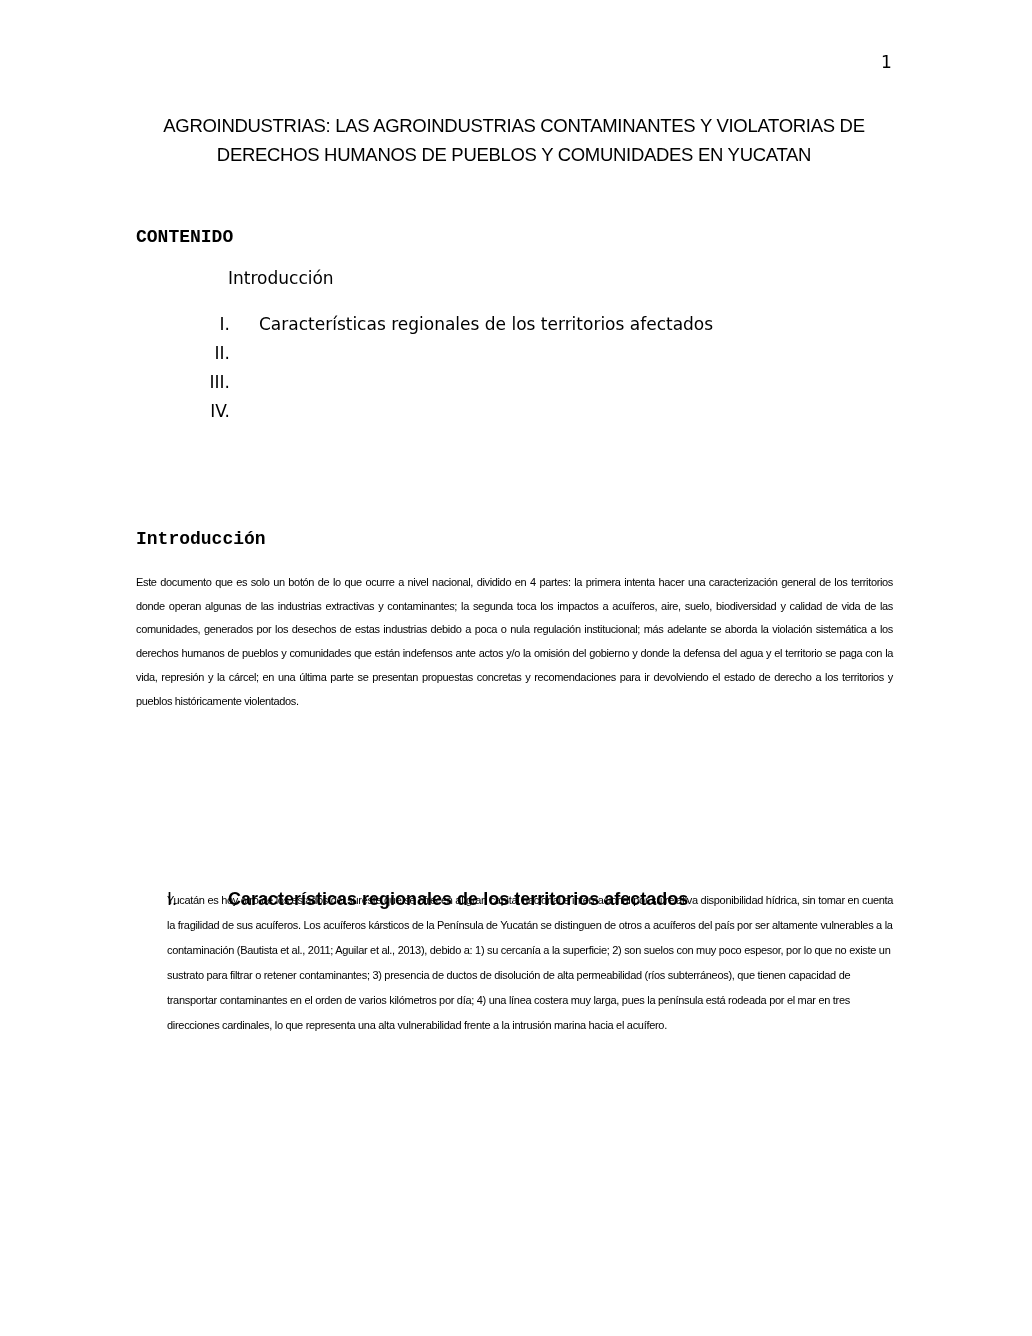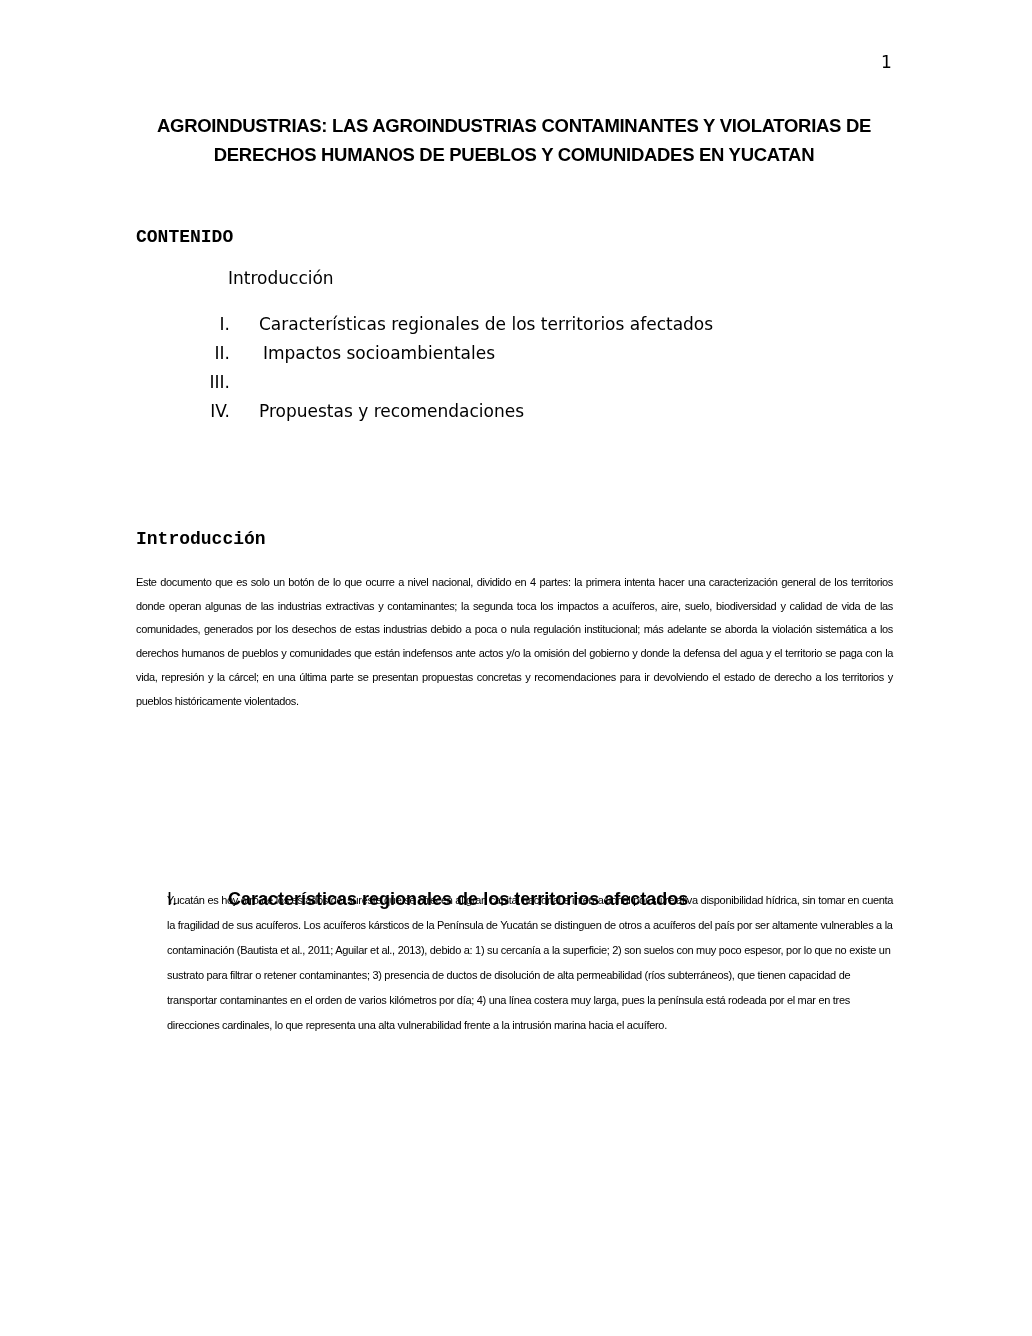--- a/index.html
+++ b/index.html
@@ -1,19 +1,19 @@
 <!DOCTYPE html>
 <html><head>
   <meta charset="utf-8">
   <style>
     html, body { margin: 0; padding: 0; background: #ffffff; }
     body { width: 1032px; height: 1336px; position: relative; overflow: hidden; color: #000; }
     .page-num { position: absolute; top: 52px; left: 881px; font-family: "DejaVu Sans", sans-serif; font-size: 17px; }
     .title { position: absolute; top: 111px; left: 130px; width: 768px; text-align: center;
-      font-family: "Liberation Sans", sans-serif; font-weight: bold; font-size: 18.5px; line-height: 29px; letter-spacing: -0.3px; }
+      font-family: "Liberation Sans", sans-serif; font-weight: normal; font-size: 18.5px; line-height: 29px; letter-spacing: -0.3px; }
     .heading { position: absolute; left: 136px; font-family: Liberation Mono, monospace; font-weight: bold; font-size: 18px; }
     .toc-intro { position: absolute; top: 268px; left: 228px; font-family: "DejaVu Sans", sans-serif; font-size: 17px; }
     .toc { position: absolute; top: 310px; left: 190px; width: 720px; font-family: "DejaVu Sans", sans-serif; font-size: 17px; line-height: 29px; }
     .toc-item { display: flex; }
     .toc-num { width: 40px; text-align: right; flex: none; }
     .toc-text { margin-left: 29px; }
     .toc-text.wide { margin-left: 33px; }
     .para { position: absolute; font-family: "Liberation Sans", sans-serif; font-size: 11px; line-height: 23.7px; }
     .justify { text-align: justify; text-align-last: left; }
     .sec-heading { position: absolute; top: 850px; left: 167px; font-family: "Liberation Sans", sans-serif; font-size: 18px; margin-top: 39px; }
@@ -30,28 +30,26 @@
 <div class="heading" style="top:227px;">CONTENIDO</div>
 <div class="toc-intro">Introducción</div>
 
 <div class="toc">
   <div class="toc-item">
     <span class="toc-num">I.</span>
     <span class="toc-text">Características regionales de los territorios afectados</span>
   </div>
   <div class="toc-item">
     <span class="toc-num">II.</span>
-    <span class="toc-text wide">Impactos socioambientales</span>
   </div>
   <div class="toc-item">
     <span class="toc-num">III.</span>
   </div>
   <div class="toc-item">
     <span class="toc-num">IV.</span>
-    <span class="toc-text">Propuestas y recomendaciones</span>
   </div>
 </div>
 
 <div class="heading" style="top:529px;">Introducción</div>
 <div class="para justify" style="top:571px; left:136px; width:757px; letter-spacing:-0.35px;">Este documento que es solo un botón de lo que ocurre a nivel nacional, dividido en 4 partes: la primera intenta hacer una caracterización general de los territorios donde operan algunas de las industrias extractivas y contaminantes; la segunda toca  los impactos  a acuíferos, aire, suelo, biodiversidad y calidad de vida de las comunidades, generados por los desechos de estas industrias debido a poca o nula regulación institucional; más adelante se  aborda la violación sistemática a los derechos humanos de pueblos y comunidades  que están indefensos ante actos y/o la omisión del gobierno y  donde la defensa del agua y el territorio se  paga con la vida, represión y la cárcel; en una última  parte se presentan propuestas concretas y recomendaciones para ir devolviendo el estado de derecho a los territorios y pueblos históricamente violentados.</div>
 
 <div class="sec-heading">
   <span class="num">I.</span><span class="txt">Características regionales de los territorios afectados</span>
 </div>
 <div class="para" style="top:888px; left:167px; width:728px; line-height:25px; letter-spacing:-0.3px;">Yucatán es hoy otro de los estados del sureste que se ofrecen al gran capital nacional e internacional por su relativa disponibilidad hídrica, sin tomar en cuenta la fragilidad de sus acuíferos. Los acuíferos kársticos de la Península de Yucatán se distinguen de otros a acuíferos del país por ser altamente vulnerables a la contaminación (Bautista et al., 2011; Aguilar et al., 2013), debido a: 1) su cercanía a la superficie; 2) son suelos con muy poco espesor, por lo que no existe un sustrato para filtrar o retener contaminantes; 3) presencia de ductos de disolución de alta permeabilidad (ríos subterráneos), que tienen capacidad de transportar contaminantes en el orden de varios kilómetros por día; 4) una línea costera muy larga, pues la península está rodeada por el mar en tres direcciones cardinales, lo que representa una alta vulnerabilidad frente a la intrusión marina hacia el acuífero.</div>

